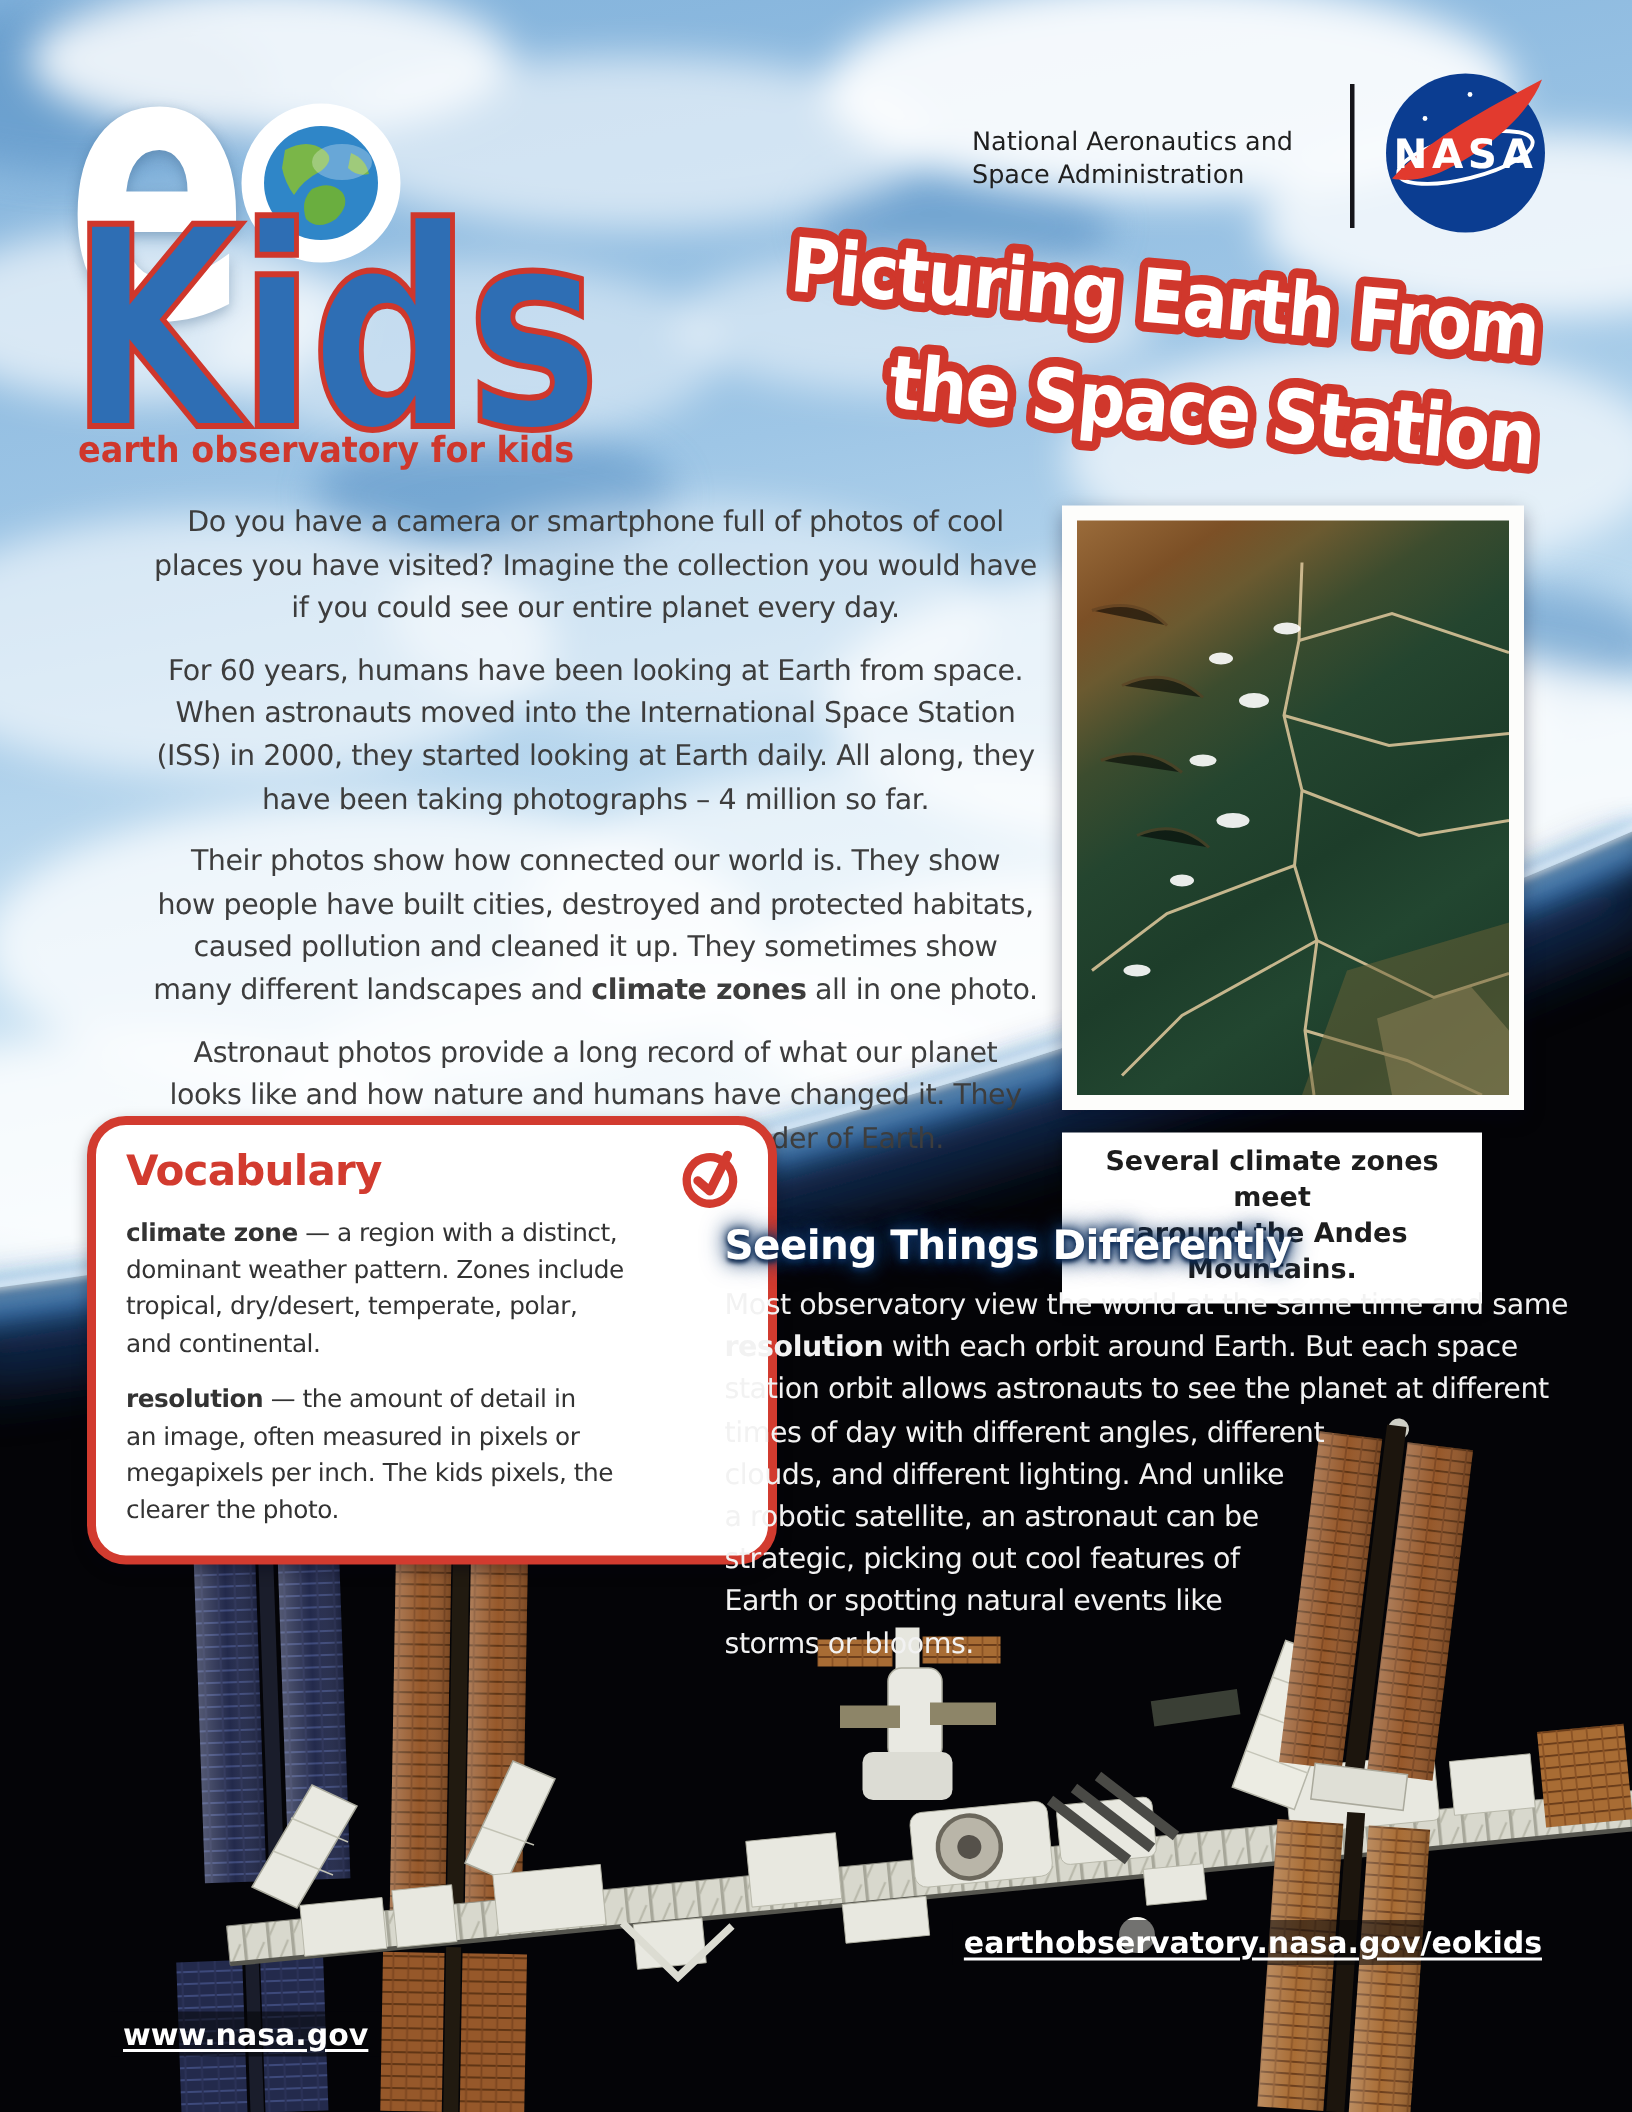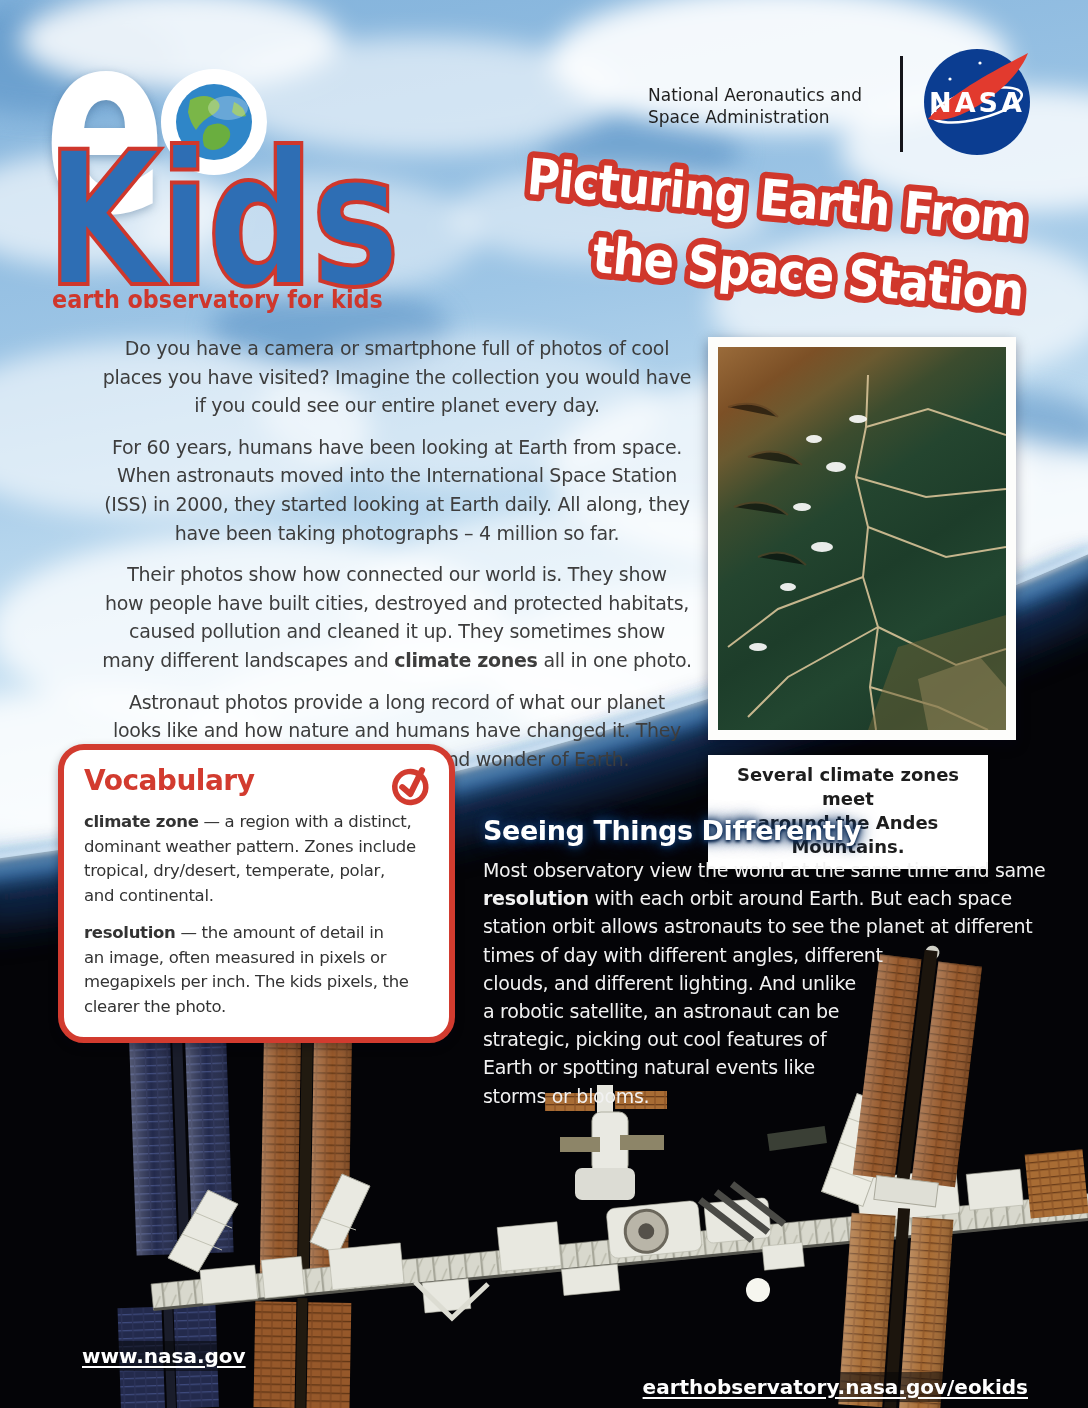--- a/index.html
+++ b/index.html
@@ -31,39 +31,39 @@
   .andes-frame{left:708px;top:337px;width:308px;height:403px;background:#fdfdfb;
                box-shadow:0 4px 12px rgba(0,0,30,.35);}
   .andes-img{left:718px;top:347px;width:288px;height:383px;overflow:hidden;
      background:linear-gradient(146deg,#9a6b3a 0%,#7c5026 12%,#6b5a30 20%,#3c4c2e 30%,
                 #24452f 42%,#1d3d2a 58%,#224630 72%,#1d3c2a 86%,#2a4a33 100%);}
   .caption{left:708px;top:755px;width:280px;background:#ffffff;box-shadow:0 3px 8px rgba(0,0,0,.5);
            font-size:18px;line-height:24px;font-weight:bold;color:#1d1d1d;text-align:center;
            padding:8px 0 10px 0;white-space:pre-line;}
 
   
-  .vocab{left:58px;top:744px;width:397px;box-sizing:border-box;background:#ffffff;
+  .vocab{left:58px;top:744px;width:460px;box-sizing:border-box;background:#ffffff;
          border:6px solid #d23b2f;border-radius:26px;padding:14px 20px 18px 20px;
          box-shadow:0 4px 10px rgba(0,0,20,.3);}
   .vocab-title{font-size:28px;font-weight:bold;color:#d23b2f;letter-spacing:-.5px;}
   .vocab-entry{margin-top:13px;font-size:16.5px;line-height:24.5px;color:#333;letter-spacing:-.3px;}
   .vocab-check{position:absolute;right:16px;top:12px;}
 
   
   .seeing-head{left:483px;top:815px;font-size:27px;font-weight:bold;color:#fff;letter-spacing:-.4px;
       text-shadow:0 0 6px #0d2a52,0 0 12px #123a6e,0 0 18px #123a6e,0 2px 3px #0a1c38;}
   .seeing-body{left:483px;top:856px;width:580px;font-size:19px;line-height:28.2px;color:#f2f2f2;
       letter-spacing:-.3px;}
 
   
   .flink{font-weight:bold;color:#fff;font-size:20px;text-decoration:underline;
          text-decoration-thickness:2px;text-underline-offset:3px;
          background:rgba(5,5,8,.55);padding:3px 8px;}
   .flink-left{left:58px;top:1341px;margin-left:16px;}
-  .flink-right{right:52px;top:1372px;margin-left:28px;}
+  .flink-right{right:52px;top:1280px;margin-left:28px;}
 
   
   .title-text{font-family:"DejaVu Sans","Liberation Sans",sans-serif;font-weight:bold;
       font-size:50px;fill:#ffffff;stroke:#d0372c;stroke-width:13px;paint-order:stroke;
       stroke-linejoin:round;letter-spacing:-1px;}
   .nasa-word{font-family:"DejaVu Sans","Liberation Sans",sans-serif;font-weight:bold;
       font-size:27px;fill:#ffffff;letter-spacing:3px;}
 </style>
 </head>
 <body>

